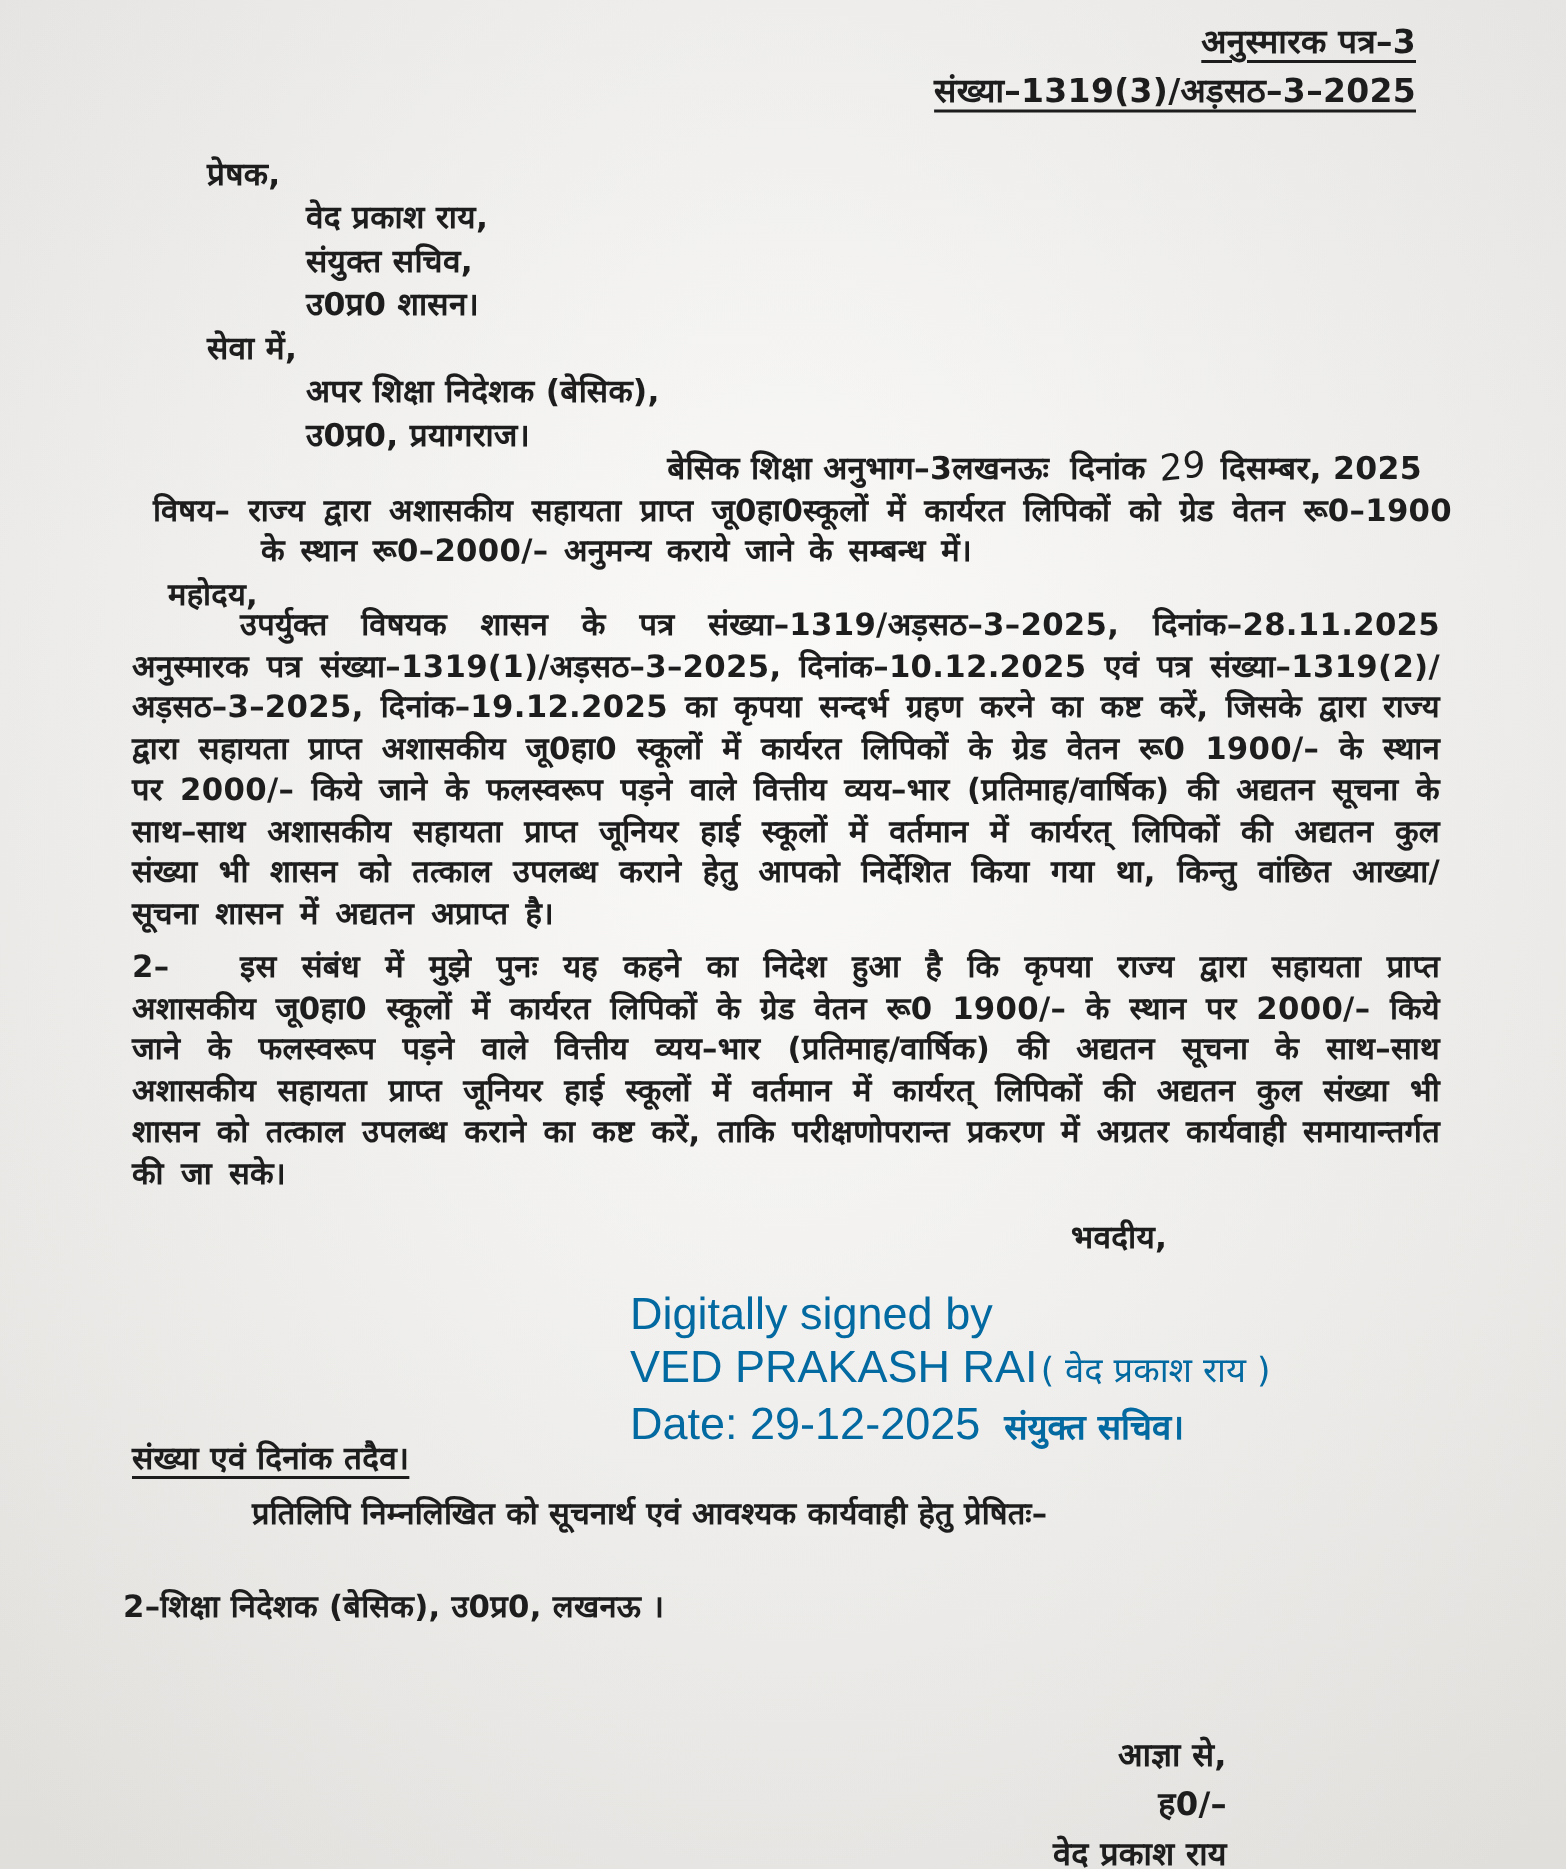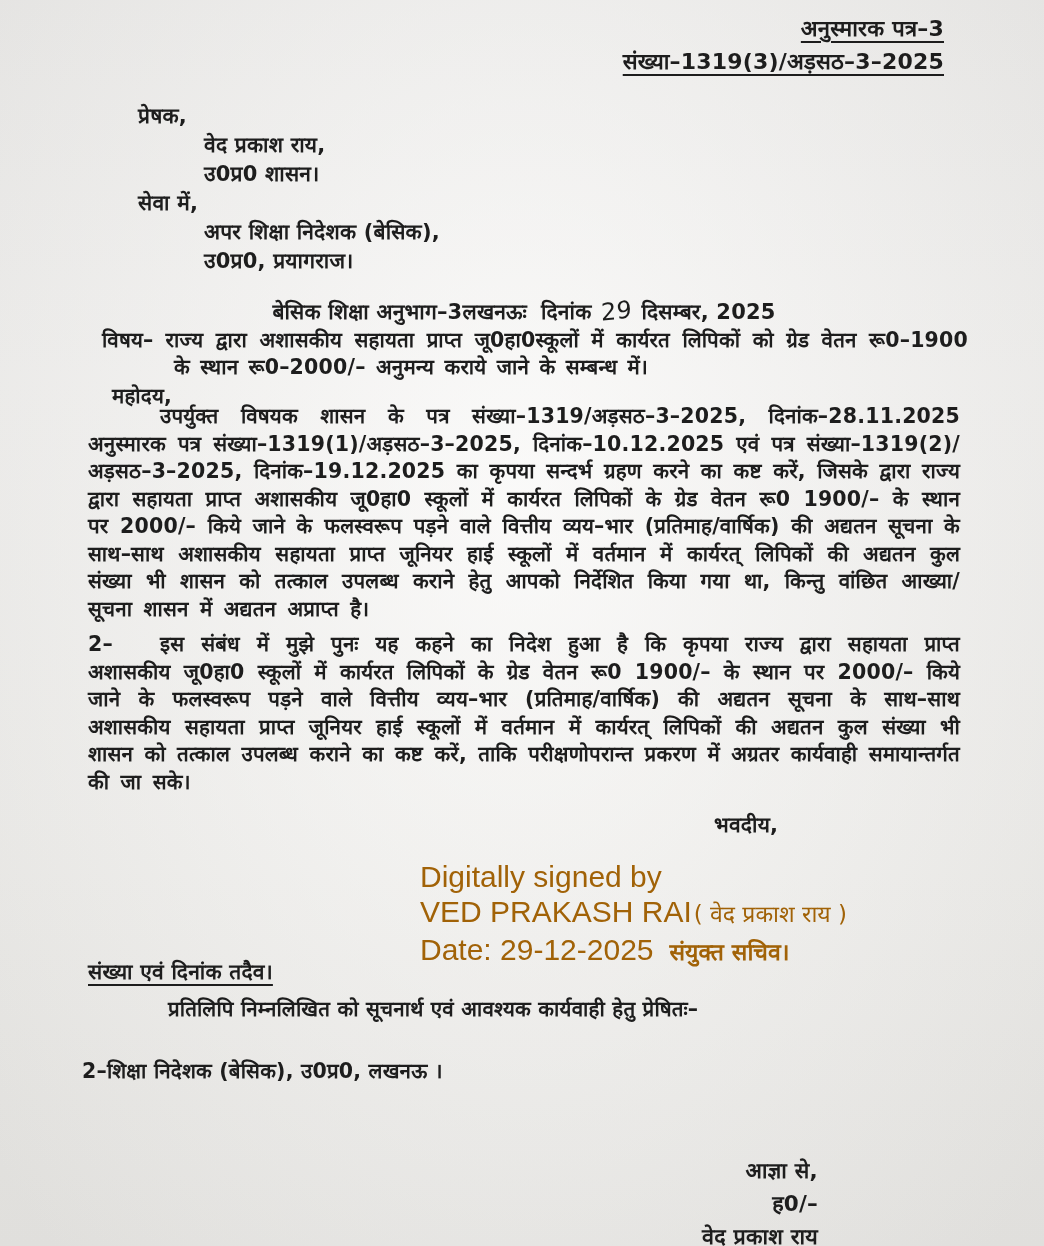--- a/index.html
+++ b/index.html
@@ -44,21 +44,21 @@
     font-size: 21px;
     line-height: 25px;
   }
   .address-block .indent { margin-left: 66px; }
   .address-block div { margin-bottom: 4px; }
   .section-row {
     top: 297px;
     left: 100px;
     right: 96px;
     display: flex;
-    justify-content: center;
+    justify-content: flex-end;
     font-size: 21px;
   }
   .date-part { display: flex; gap: 14px; }
   .handwritten {
     display: inline-block;
     font-weight: 400;
     transform: rotate(-6deg) skewX(-4deg);
     font-size: 24px;
     margin: 0 2px;
   }
@@ -100,21 +100,21 @@
     left: 714px;
     font-size: 21px;
   }
   .digital-sig {
     top: 859px;
     left: 420px;
     font-family: "Liberation Sans", sans-serif;
     font-size: 30px;
     line-height: 35px;
     font-weight: 500;
-    color: #a16207;
+    color: #0369a1;
     white-space: nowrap;
   }
   .digital-sig .row { display: flex; align-items: baseline; }
   .digital-sig .hindi-inline {
     font-family: "DejaVu Sans", sans-serif;
     font-size: 23px;
     font-weight: 400;
     margin-left: 2px;
   }
   .digital-sig .hindi-inline2 {
@@ -151,20 +151,21 @@
 <div class="page">
 
   <div class="abs header-block hi">
     <div class="underlined">अनुस्मारक पत्र–3</div>
     <div class="underlined">संख्या–1319(3)/अड़सठ–3–2025</div>
   </div>
 
   <div class="abs address-block hi">
     <div>प्रेषक,</div>
     <div class="indent">वेद प्रकाश राय,</div>
+    <div class="indent">संयुक्त सचिव,</div>
     <div class="indent">उ0प्र0 शासन।</div>
     <div>सेवा में,</div>
     <div class="indent">अपर शिक्षा निदेशक (बेसिक),</div>
     <div class="indent">उ0प्र0, प्रयागराज।</div>
   </div>
 
   <div class="abs section-row hi">
     <span>बेसिक शिक्षा अनुभाग–3</span>
     <span class="date-part">
       <span>लखनऊः</span>

